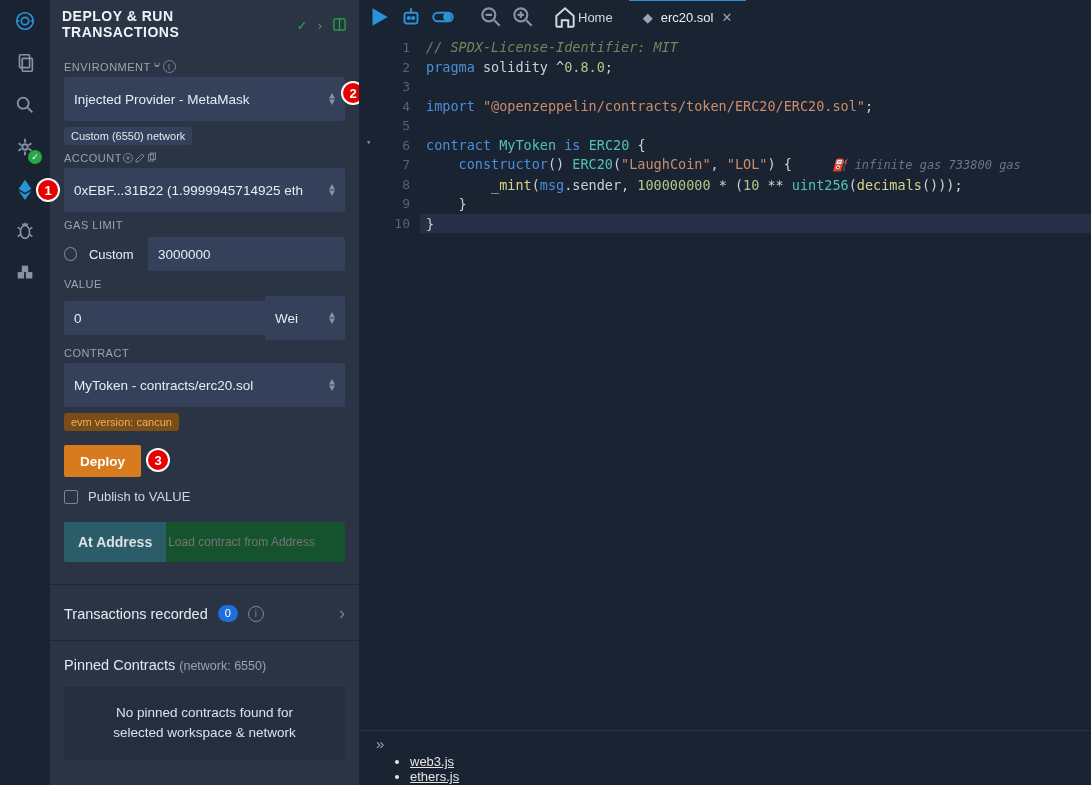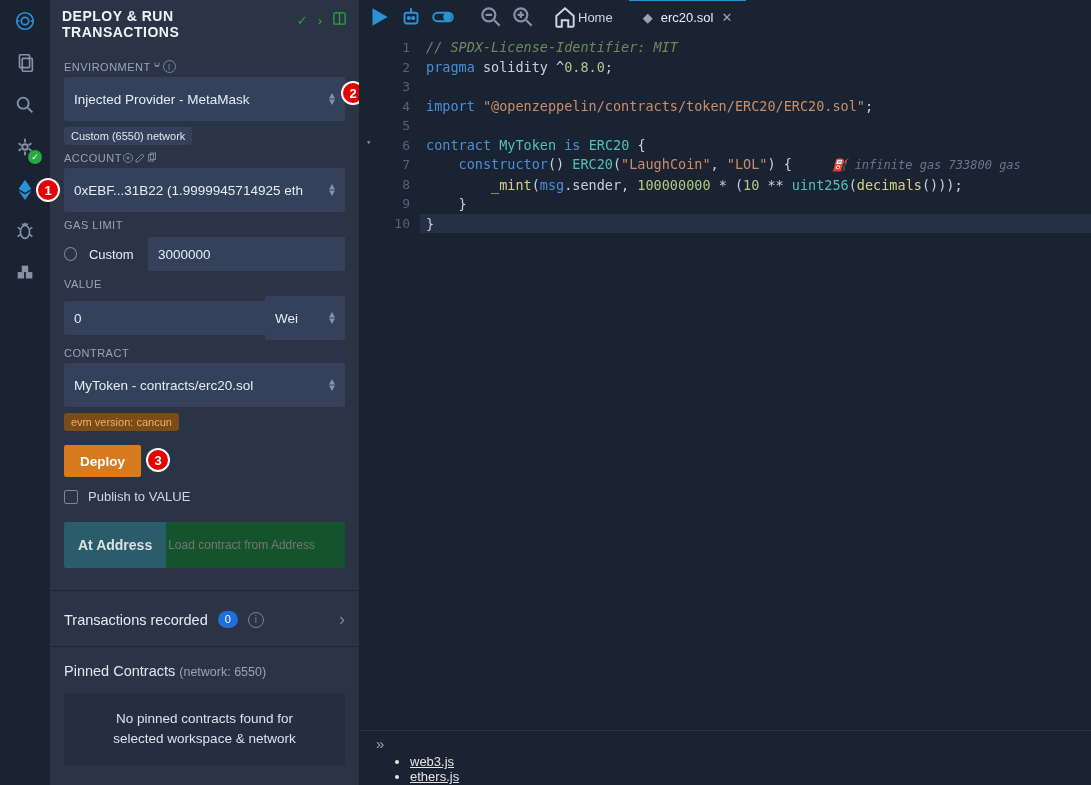--- a/index.html
+++ b/index.html
@@ -10,21 +10,21 @@
   .iconbar { width:50px; background:#1a2332; display:flex; flex-direction:column; align-items:center; padding-top:10px; gap:20px; position:relative; }
   .iconbar .ic { width:22px; height:22px; color:#8892a5; display:flex; align-items:center; justify-content:center; cursor:pointer; position:relative; }
   .iconbar .ic.active { color:#2a93d6; }
   .badge-ok { position:absolute; right:-6px; bottom:-6px; width:14px; height:14px; background:#28a745; border-radius:50%; display:flex; align-items:center; justify-content:center; color:#fff; font-size:9px; }
 
   
   .ann { position:absolute; width:24px; height:24px; background:#e60000; border:2px solid #fff; border-radius:50%; display:flex; align-items:center; justify-content:center; color:#fff; font-weight:bold; font-size:13px; z-index:50; }
 
   
   .panel { width:310px; background:#2a3444; display:flex; flex-direction:column; overflow:hidden; border-right:1px solid #1a2332; }
-  .panel-head { display:flex; align-items:flex-start; justify-content:space-between; padding:8px 12px; }
+  .panel-head { display:flex; align-items:center; justify-content:space-between; padding:8px 12px; }
   .panel-head h1 { color:#eef3f9; font-size:14px; font-weight:bold; letter-spacing:.5px; }
   .panel-head .tools { display:flex; gap:10px; align-items:center; padding-top:3px; }
   .panel-head .tools svg, .panel-head .tools span { color:#28a745; }
   .sep-icon { color:#7a8599; }
   .panel-body { padding:5px 14px 10px; overflow-y:auto; }
   .panel-body::-webkit-scrollbar { width:8px; }
   .panel-body::-webkit-scrollbar-thumb { background:#5a6578; border-radius:4px; }
   .panel-body::-webkit-scrollbar-track { background:#2a3444; }
 
   .lbl { text-transform:uppercase; font-size:11px; color:#9aa4b5; letter-spacing:.5px; margin:7px 0 4px; display:flex; align-items:center; }
@@ -43,21 +43,21 @@
   .radio.checked::after { content:""; position:absolute; inset:2px; background:#e6ecf4; border-radius:50%; }
   .radio-label { color:#e6ecf4; }
 
   .txt { background:#35415a; color:#e6ecf4; border:none; height:34px; border-radius:2px; padding:0 10px; font-size:13.5px; }
 
   .btn-deploy { background:#d87a1e; color:#fff; border:none; padding:0 16px; height:32px; font-size:13.5px; font-weight:bold; border-radius:2px; cursor:pointer; }
   .chk { width:14px; height:14px; border:1px solid #7a8599; border-radius:2px; display:inline-block; }
   .chk-label { color:#d0d7e2; }
 
   .addr-row { display:flex; margin-top:18px; }
-  .btn-ataddr { background:#2b6471; color:#fff; padding:0 14px; height:46px; border:none; font-size:14px; font-weight:bold; border-radius:2px 0 0 2px; opacity:.85; }
+  .btn-ataddr { background:#2b6471; color:#fff; padding:0 14px; height:40px; border:none; font-size:14px; font-weight:bold; border-radius:2px 0 0 2px; opacity:.85; }
   .addr-in { flex:1; background:#14532d; border:none; color:#97a2b5; padding:0 2px; font-size:12px; border-radius:0 2px 2px 0; }
 
   .hline { border:none; border-top:1px solid #1d2634; margin:22px -14px 0; }
 
   .sect-row { display:flex; align-items:center; justify-content:space-between; padding:18px 0 8px; color:#e6ecf4; font-size:14.5px; cursor:pointer; }
   .sect-row .meta { display:flex; align-items:center; gap:10px; }
   .count-badge { background:#1e6fd9; color:#fff; font-size:11px; border-radius:9px; padding:0 7px; height:17px; line-height:17px; display:inline-block; }
   .info-ic { width:16px; height:16px; border:1.5px solid #7a8599; border-radius:50%; display:inline-flex; align-items:center; justify-content:center; font-size:10px; color:#7a8599; }
   .chev { color:#7a8599; font-size:18px; }
 

